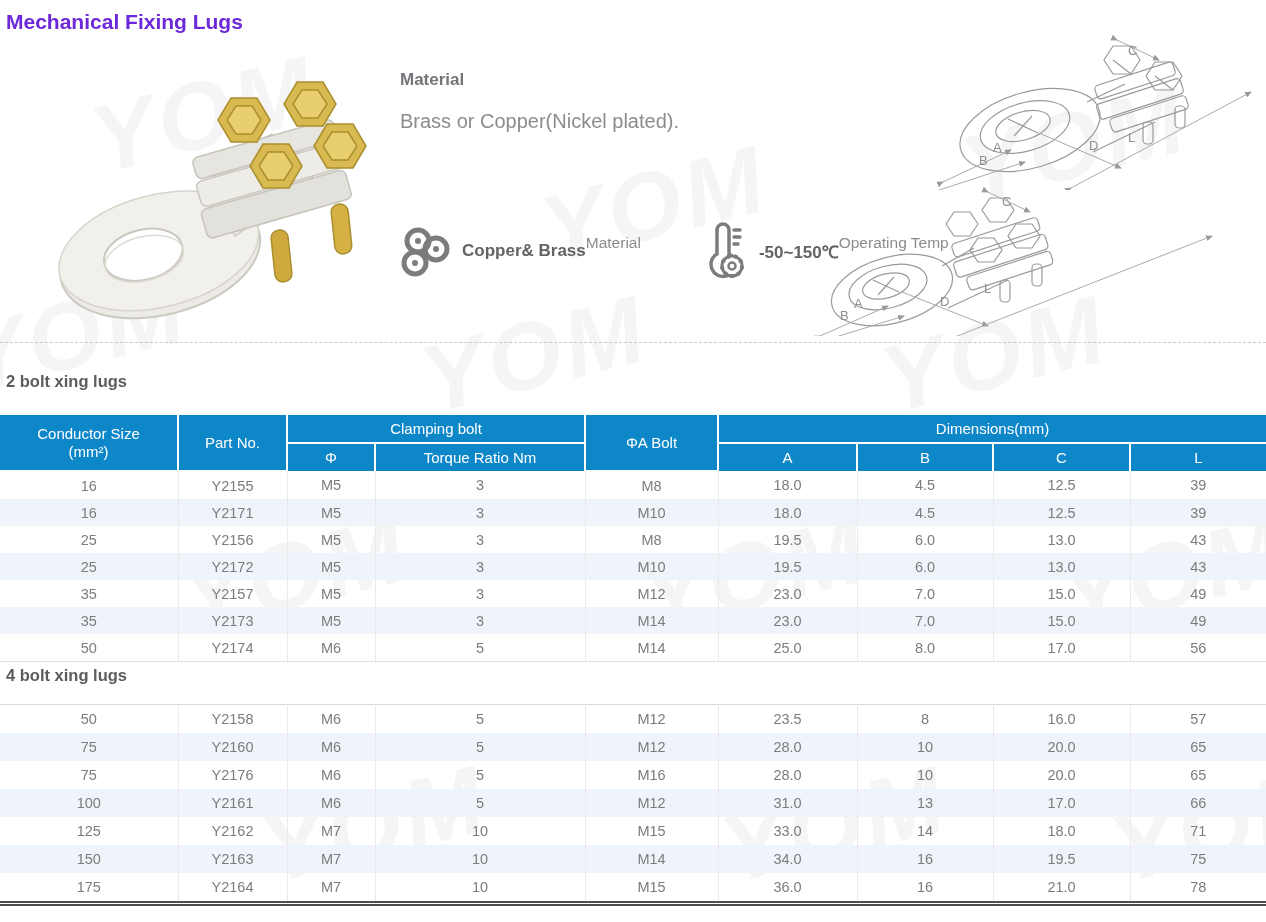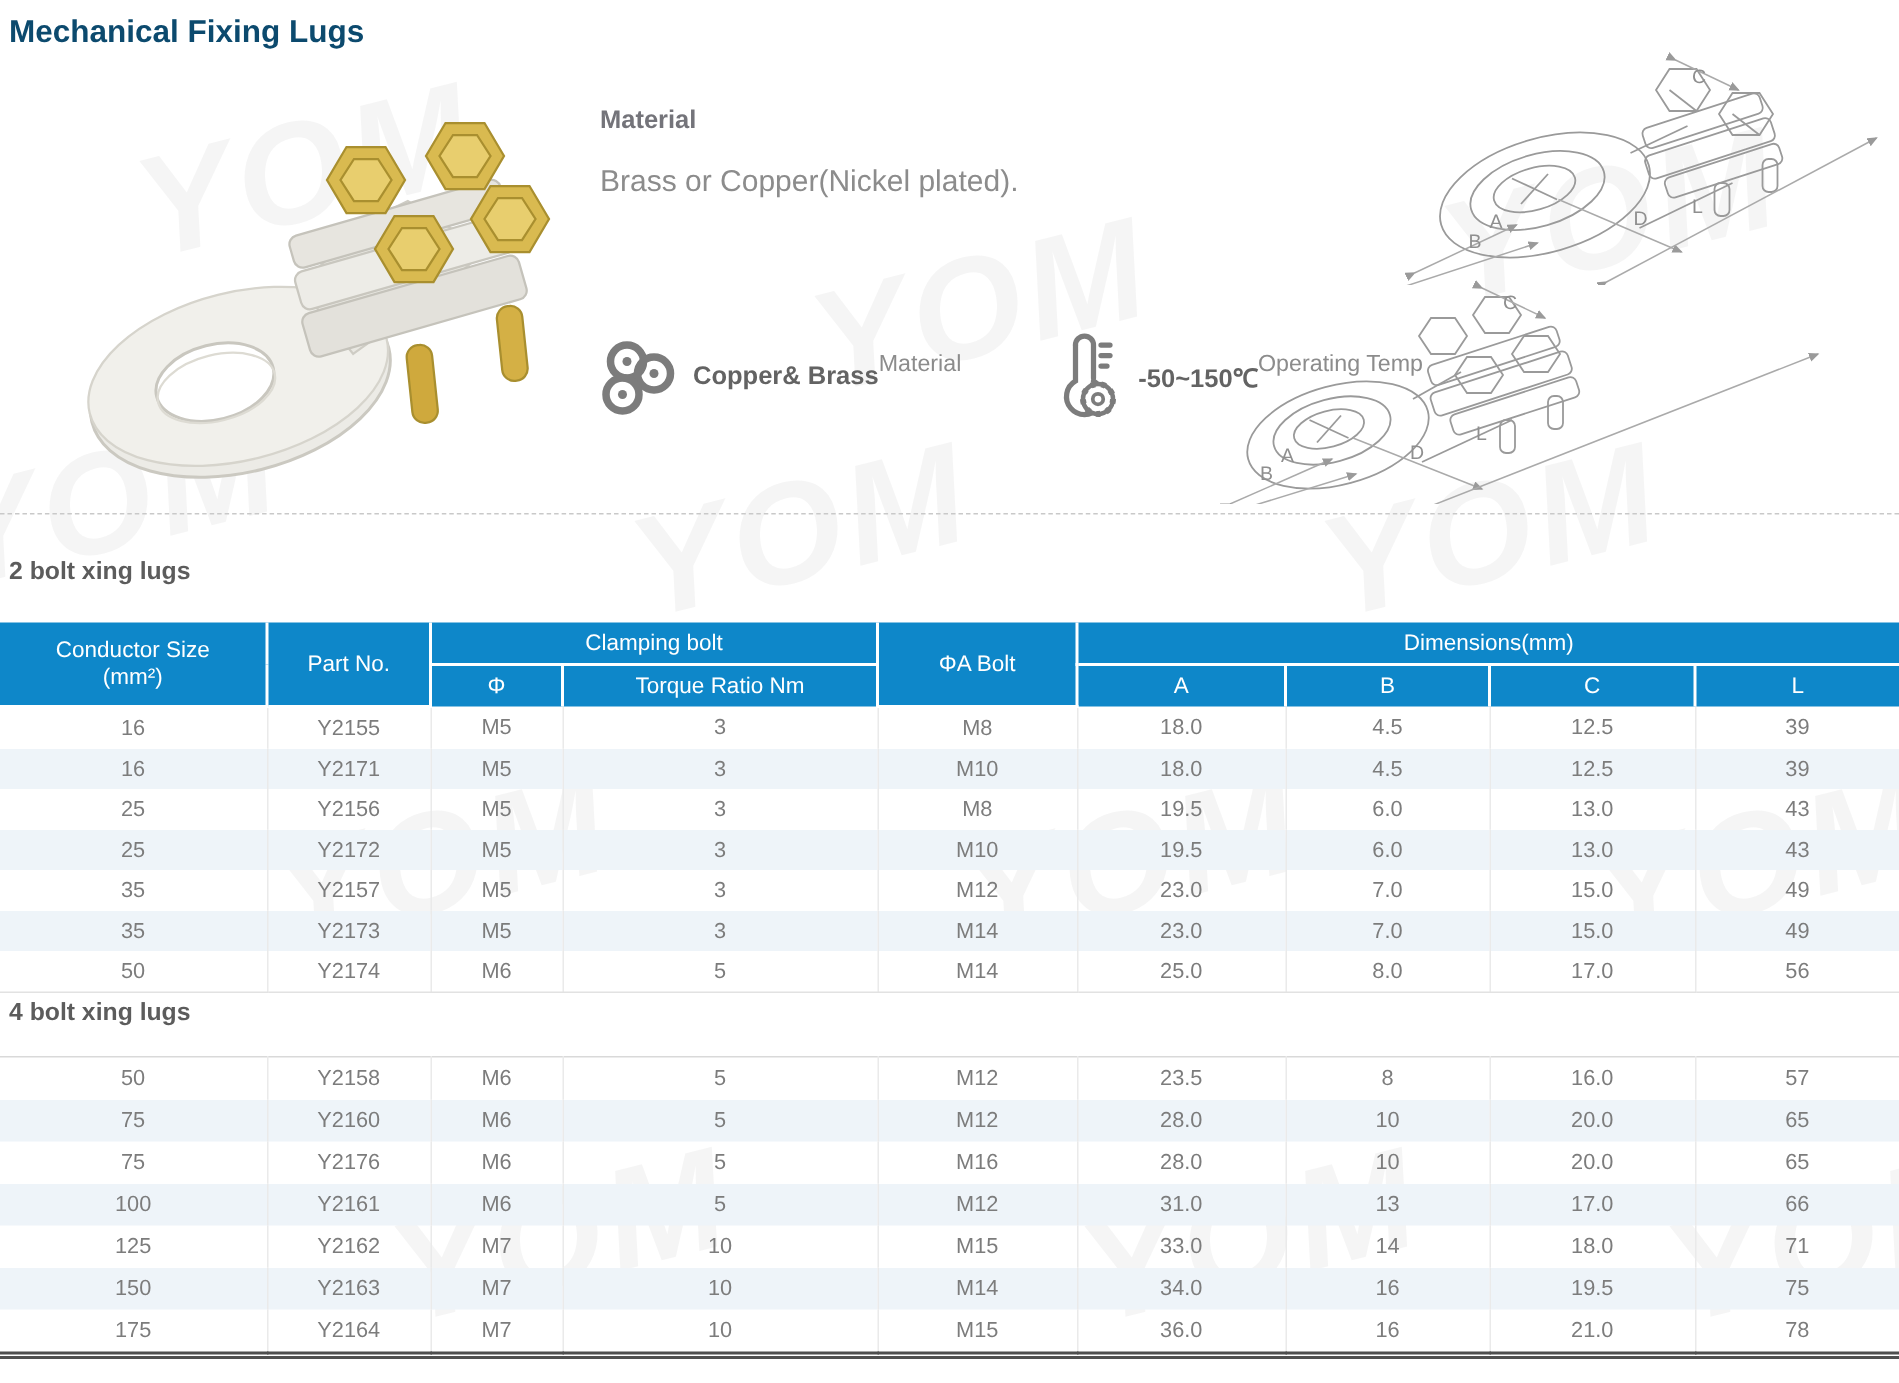--- a/index.html
+++ b/index.html
@@ -2,21 +2,21 @@
 <html><head>
 <meta charset="utf-8">
 <style>
   html,body{margin:0;padding:0;}
   body{font-family:"Liberation Sans",sans-serif;background:#fff;}
   #page{position:relative;width:1266px;height:922px;background:#fff;overflow:hidden;}
 
   .wm{position:absolute;color:rgba(120,120,120,0.07);font-weight:bold;font-style:italic;
       font-size:95px;transform:rotate(-14deg);letter-spacing:4px;pointer-events:none;user-select:none;}
 
-  .page-title{position:absolute;left:6px;top:10px;font-size:21px;font-weight:bold;color:#0c4a6e;}
+  .page-title{position:absolute;left:6px;top:10px;font-size:21px;font-weight:bold;color:#6d28d9;}
 
   .material-block{position:absolute;left:400px;top:70px;width:360px;}
   .material-heading{font-size:17px;font-weight:bold;color:#74747a;margin:0 0 20px 0;}
   .material-line{font-size:20px;color:#8c8c8c;margin:0 0 18px 0;}
   .material-oem{font-size:15.5px;font-weight:bold;color:#6e6e72;margin:0;}
 
   .features{position:absolute;left:398px;top:222px;display:flex;gap:58px;}
   .feature{display:flex;flex-direction:row;}
   .feature-top{display:flex;align-items:center;gap:8px;height:58px;}
   .feature-value{font-size:17px;font-weight:bold;color:#636363;}

